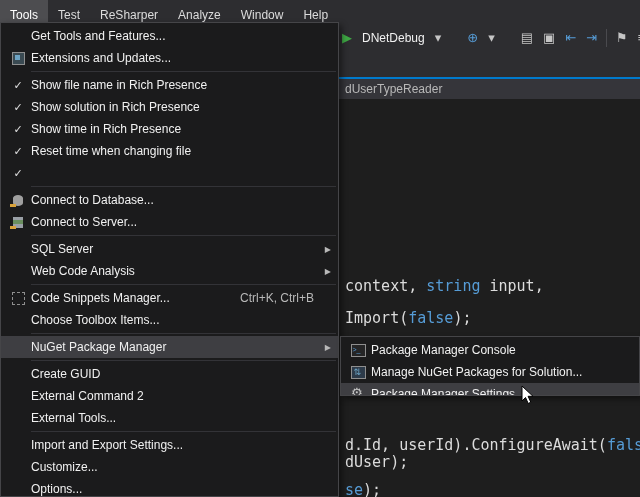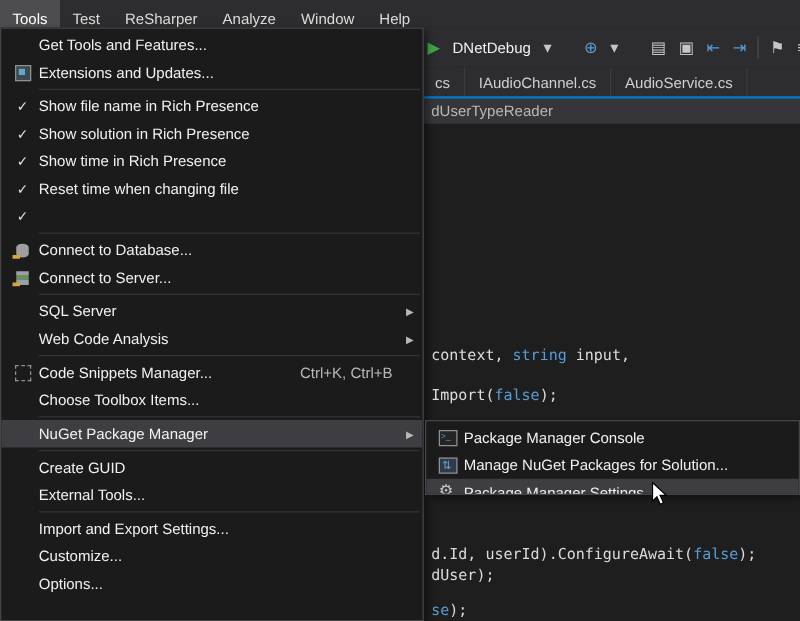--- a/index.html
+++ b/index.html
@@ -28,21 +28,21 @@
   #tab-underline{position:absolute;left:0;bottom:0;width:640px;height:2px;background:#007acc;}
 
   
   #navbar{position:absolute;left:0;top:79px;width:640px;height:20px;background:#35353a;z-index:1;}
   #navbar-text{position:absolute;left:345px;top:3px;color:#b8b8b8;}
 
   
   #editor{position:absolute;left:0;top:99px;width:640px;height:398px;background:#1e1e1e;z-index:0;}
   #code-layer{position:absolute;left:0;top:0;width:640px;height:497px;z-index:1;}
   .code-line{position:absolute;left:345px;font-family:"DejaVu Sans Mono","Liberation Mono",monospace;
-             font-size:12px;color:#dcdcdc;white-space:pre;}
+             font-size:15px;color:#dcdcdc;white-space:pre;}
   .code-line .kw{color:#569cd6;}
   #code-layer .code-line:nth-child(1){top:277px;}
   #code-layer .code-line:nth-child(2){top:309px;}
   #code-layer .code-line:nth-child(3){top:436px;}
   #code-layer .code-line:nth-child(4){top:453px;}
   #code-layer .code-line:nth-child(5){top:481px;}
 
   
   .menu-panel{position:absolute;background:#1b1b1c;border:1px solid #454548;
               box-shadow:3px 3px 6px rgba(0,0,0,.45);box-sizing:border-box;overflow:hidden;}
@@ -106,32 +106,20 @@
         <span class="tb-ico" style="color: rgb(197, 197, 197);"><span>▣</span></span>
         <span class="tb-ico" style="color: rgb(86, 156, 214);"><span>⇤</span></span>
         <span class="tb-ico" style="color: rgb(86, 156, 214);"><span>⇥</span></span>
         <div class="vsep"></div>
         <span class="tb-ico" style="color: rgb(197, 197, 197);"><span>⚑</span></span>
         <span class="tb-ico" style="color: rgb(197, 197, 197);"><span>≡</span></span>
       </div>
   </div>
 
   <div id="tabstrip">
-    <div id="tabs-row">
-
-    <div class="tab tb-label">
-          <span>cs</span>
-        </div>
-        <div class="tab tb-label">
-          <span>IAudioChannel.cs</span>
-        </div>
-        <div class="tab tb-label">
-          <span>AudioService.cs</span>
-        </div>
-      </div>
     <div id="tab-underline"></div>
   </div>
 
   <div id="navbar">
     <span id="navbar-text">dUserTypeReader</span>
   </div>
 
   <div id="menubar">
 
   <div class="mb-item active tb-label">
@@ -294,20 +282,29 @@
         </span>
         <span class="mi-label">Create GUID</span>
         <span class="mi-shortcut"></span>
         <span class="mi-arrow"></span>
       </div>
       <div class="menu-item tb-label">
         <span class="mi-gutter">
           <span class="mi-check"></span>
           <span class="mi-icon"></span>
         </span>
+        <span class="mi-label">External Command 2</span>
+        <span class="mi-shortcut"></span>
+        <span class="mi-arrow"></span>
+      </div>
+      <div class="menu-item tb-label">
+        <span class="mi-gutter">
+          <span class="mi-check"></span>
+          <span class="mi-icon"></span>
+        </span>
         <span class="mi-label">External Tools...</span>
         <span class="mi-shortcut"></span>
         <span class="mi-arrow"></span>
       </div>
       <div class="menu-sep"></div>
       <div class="menu-item tb-label">
         <span class="mi-gutter">
           <span class="mi-check"></span>
           <span class="mi-icon"></span>
         </span>

